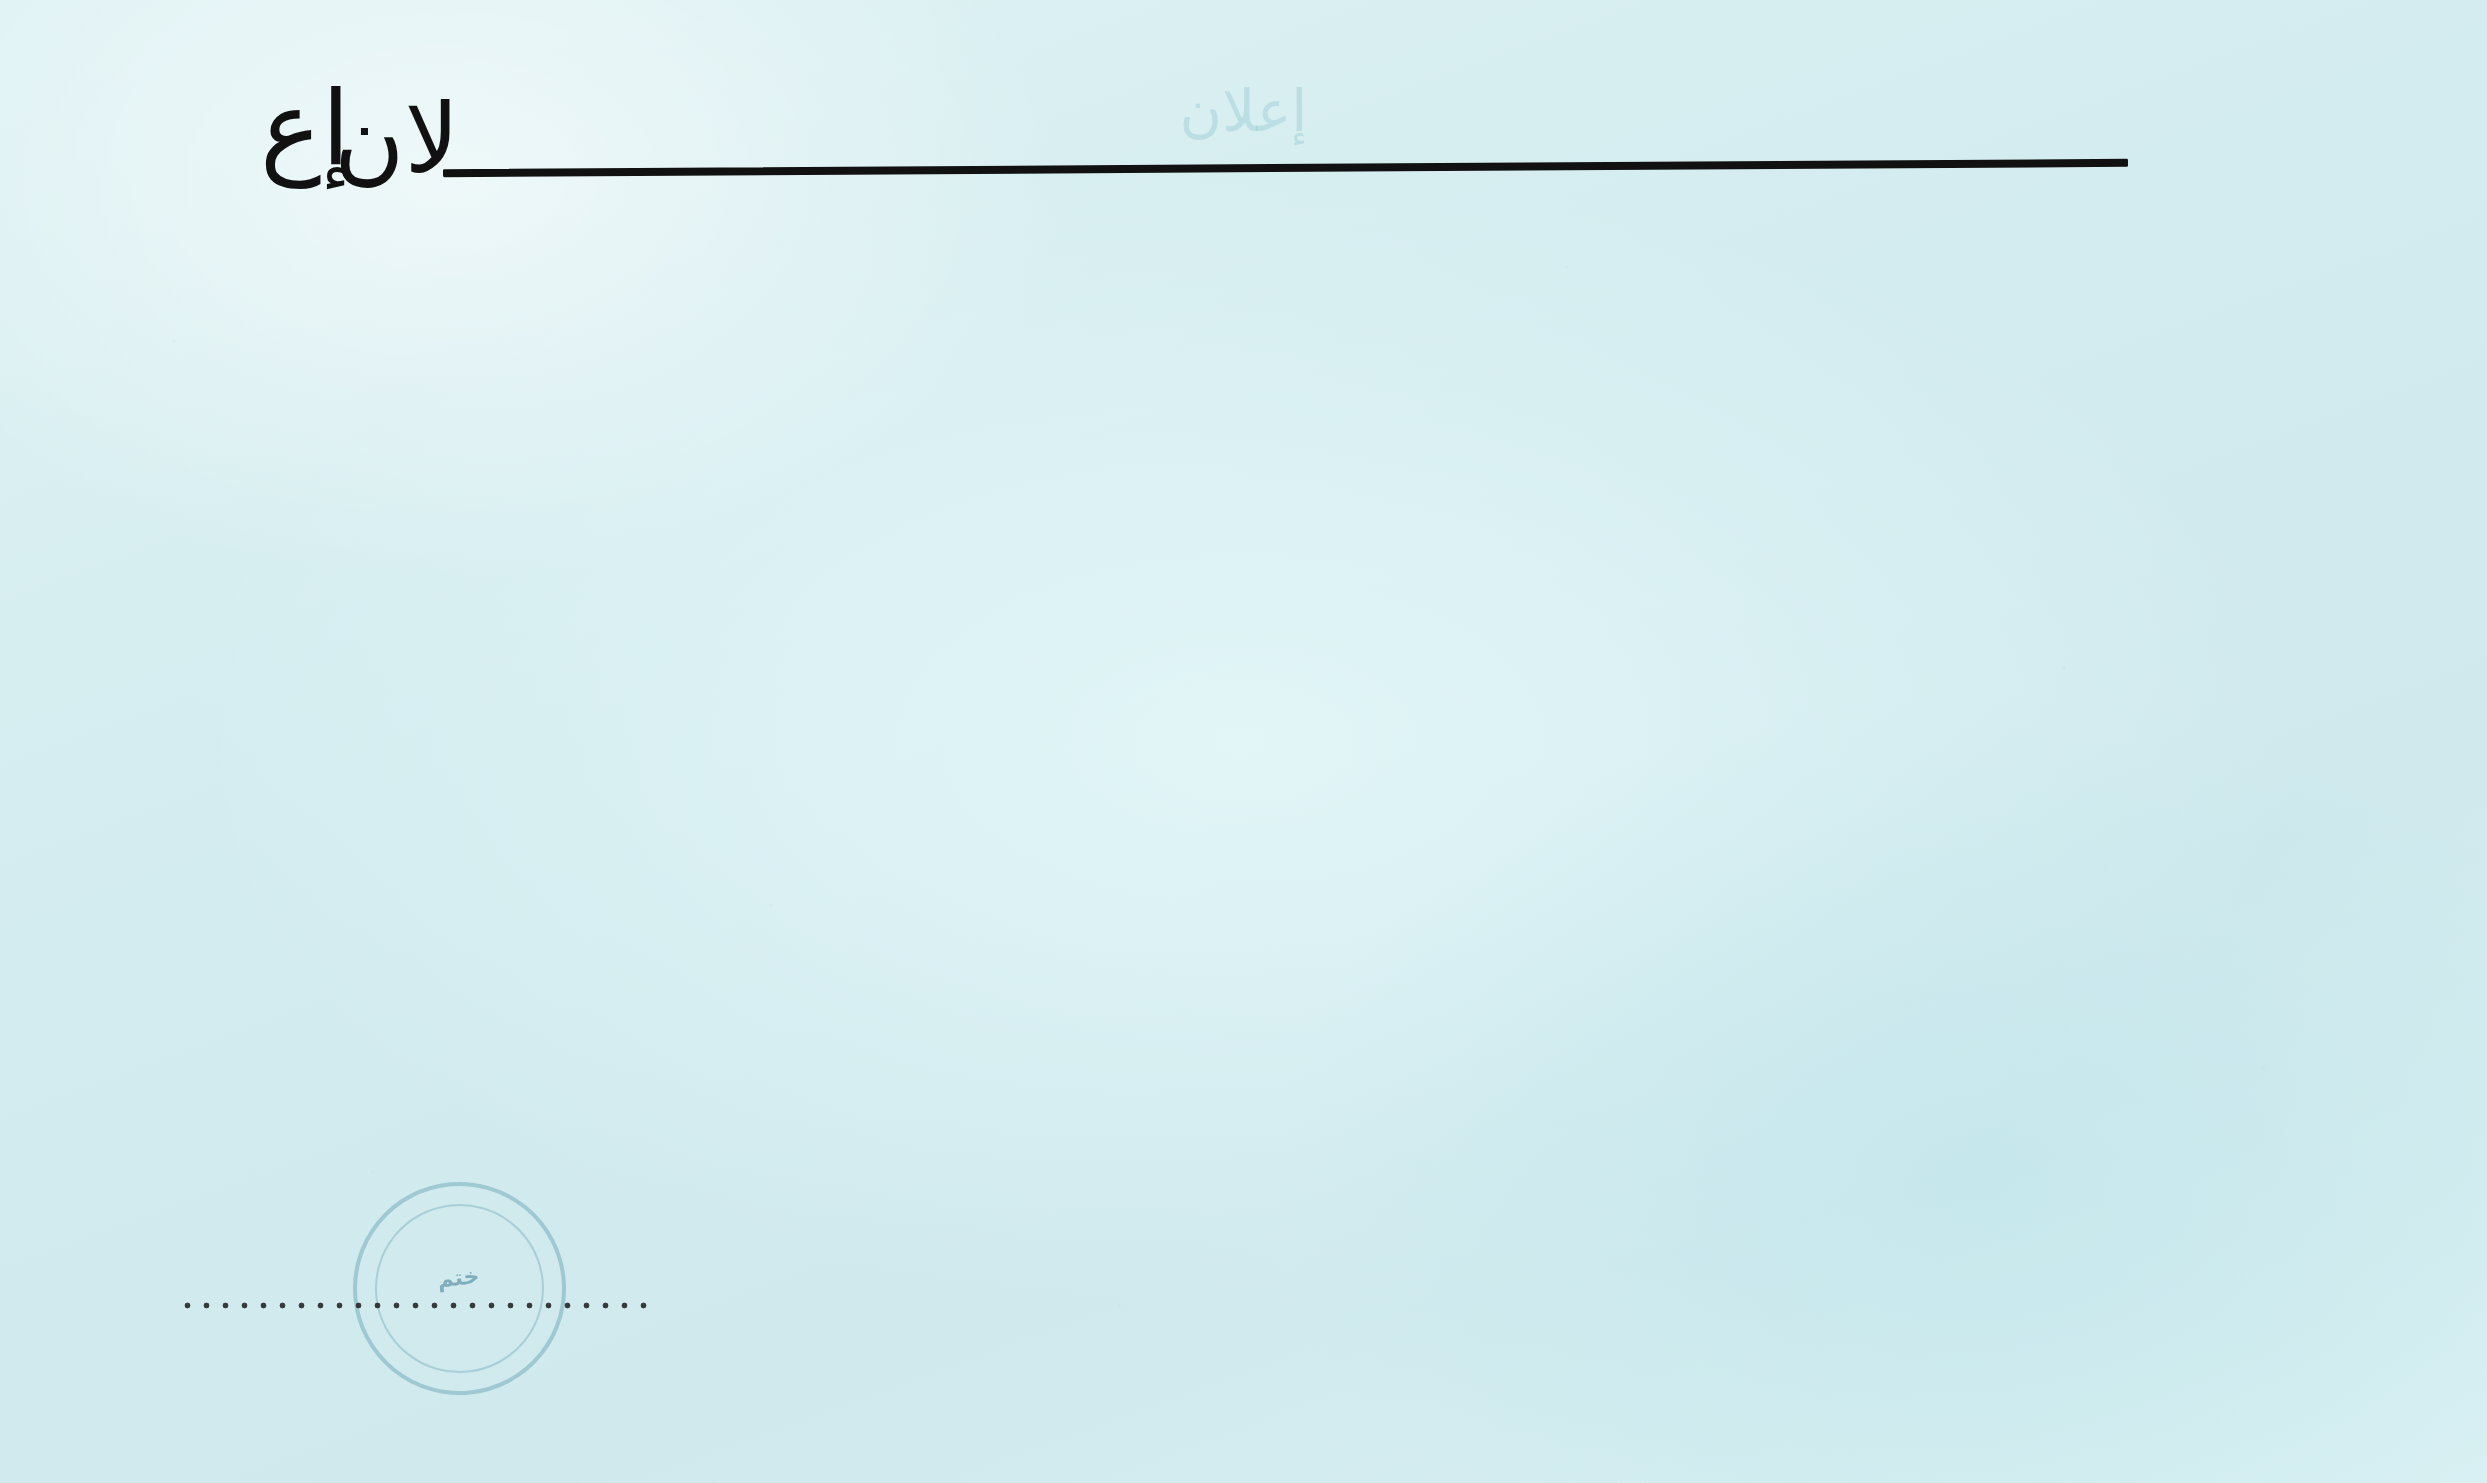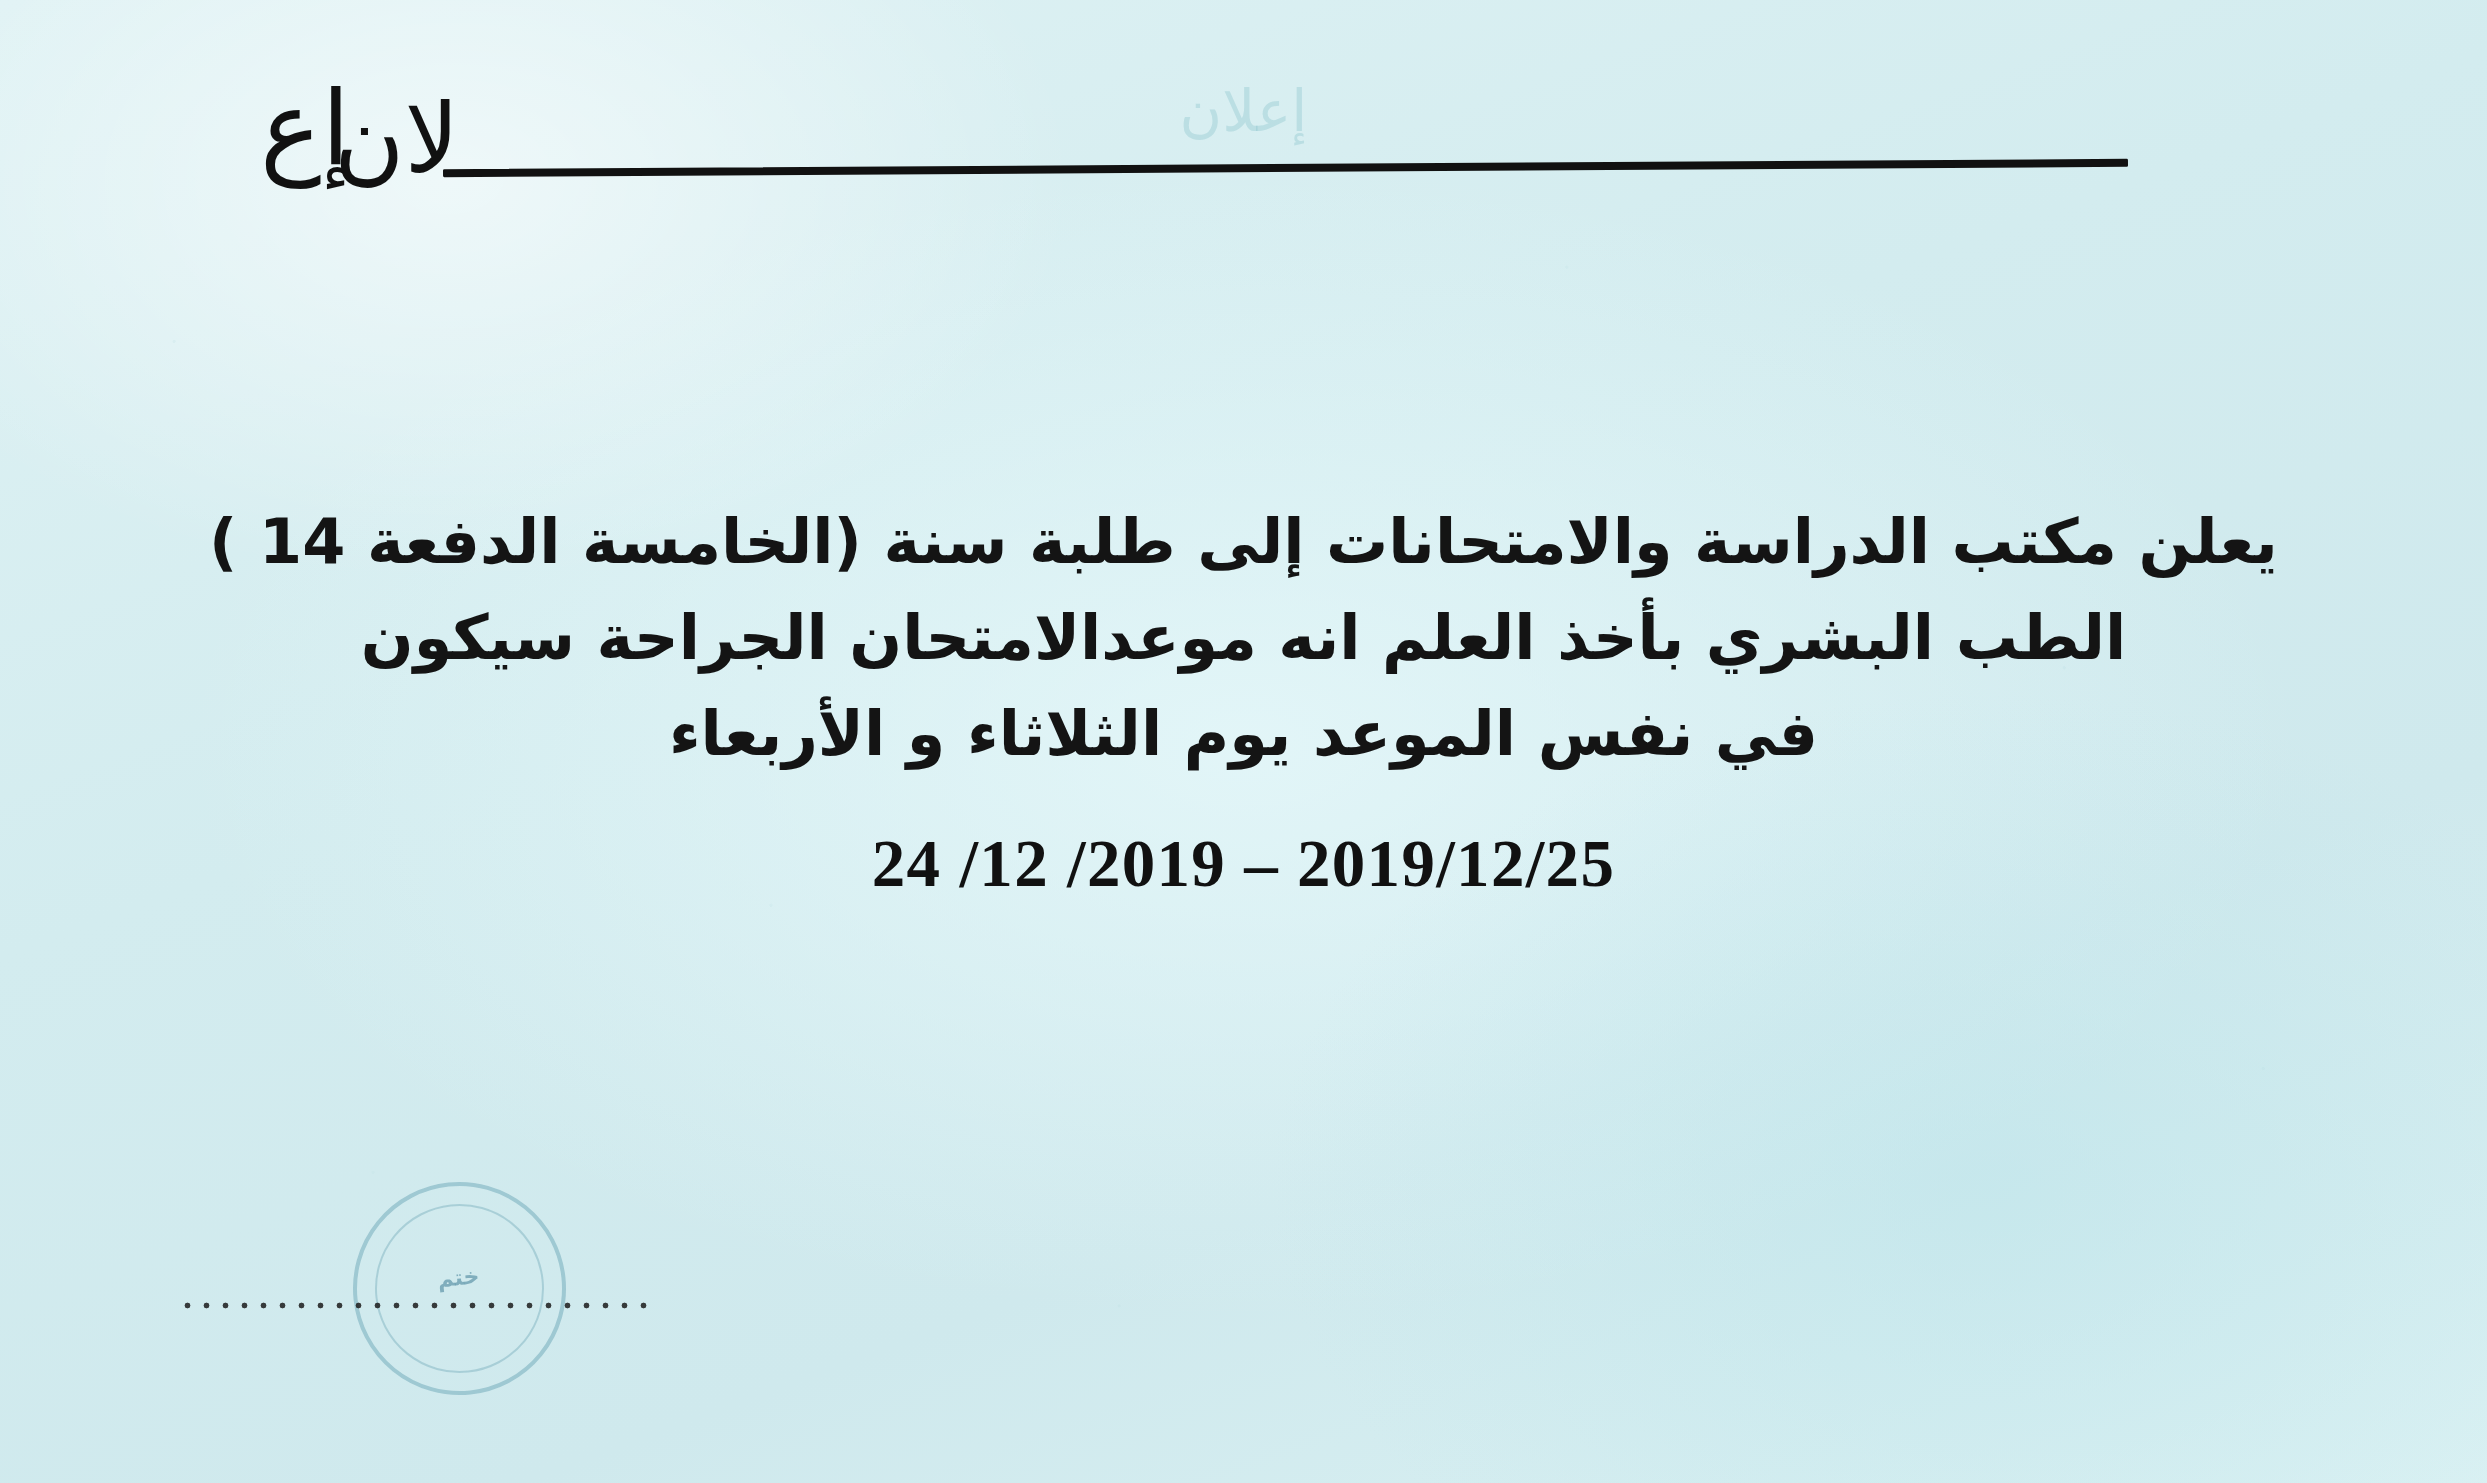--- a/index.html
+++ b/index.html
@@ -210,26 +210,20 @@
   <div class="ghost">إعلان</div>
 
   <div class="content">
 
     <div class="title-row">
       <div class="title-text">إع</div>
       <div class="title-rule"></div>
       <div class="title-alef">لان</div>
     </div>
 
-    <div class="body-block">
-      <span class="body-line l1">يعلن مكتب الدراسة والامتحانات إلى طلبة سنة (الخامسة الدفعة 14 )</span>
-      <span class="body-line l2">الطب البشري بأخذ العلم انه موعدالامتحان الجراحة سيكون</span>
-      <span class="body-line l3">في نفس الموعد يوم الثلاثاء و الأربعاء</span>
-      <span class="dates-line">24 /12 /2019  –  2019/12/25</span>
-    </div>
 
     <div class="footer">
       <div class="stamp">
         <div class="stamp-text">ختم</div>
       </div>
       <div class="sign-dots"></div>
     </div>
 
   </div>
 </div>

